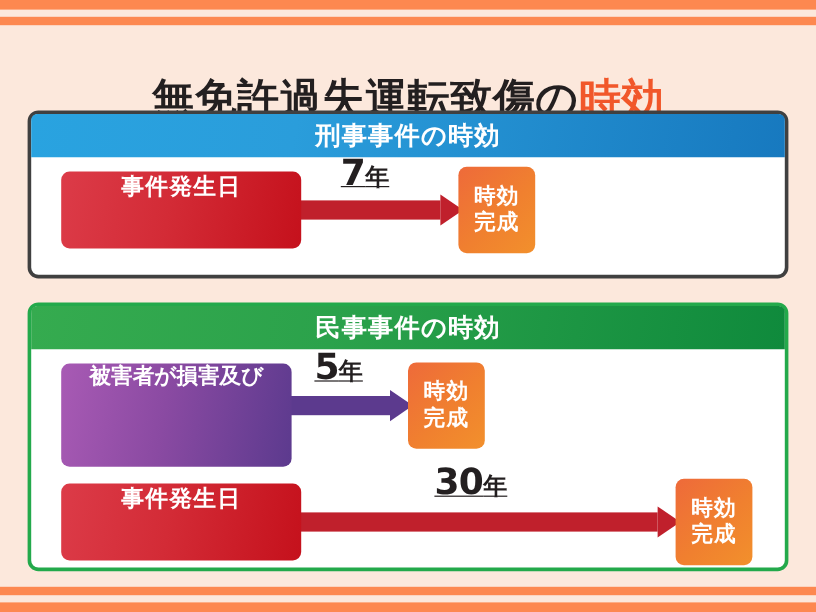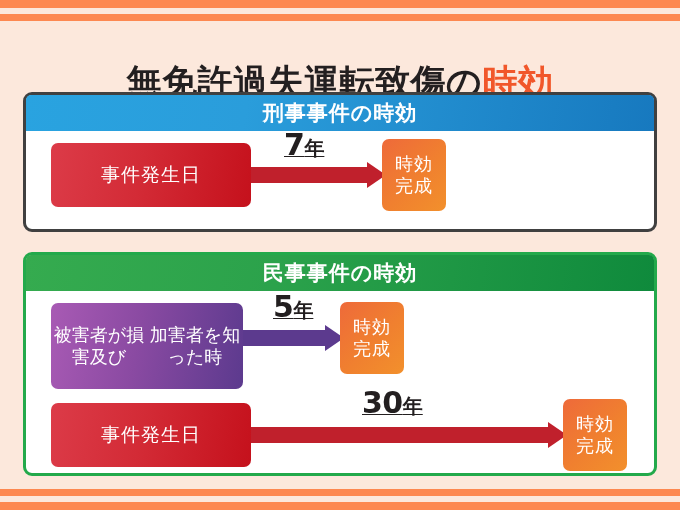--- a/index.html
+++ b/index.html
@@ -77,23 +77,22 @@
   }
   .card-body { position: relative; }
 
   
   .row { position: absolute; left: 0; width: 628px; height: 0; }
 
   .node {
     position: absolute;
     box-sizing: border-box;
     color: #ffffff;
-    font-weight: normal;
+    font-weight: bold;
     display: flex;
-    align-items: center;
     justify-content: center;
     text-align: center;
     z-index: 3;
   }
   .node-red {
     background: linear-gradient(100deg, #dc3b48 0%, #d32b36 45%, #c5111c 100%);
     border-radius: 7px;
     font-size: 19px;
     letter-spacing: 1px;
   }
@@ -179,29 +178,28 @@
   </div>
 </div>
 
 <div class="card card-civil">
   <div class="card-header header-civil">民事事件の時効</div>
   <div class="card-body">
 
     <div class="row">
       <div class="node node-purple" style="left:25px; top:12px; width:192px; height:86px; flex-direction:row;">
         <span>被害者が損害及び</span>
-        <span>加害者を知った時</span>
       </div>
 
       <div class="arrow arrow-purple" style="left:208px; top:39px; width:110px; height:16px;">
         <div class="shaft" style="width:91px;"></div>
         <div class="head"></div>
       </div>
 
-      <div class="duration" style="left:247px; top:-2px;">
+      <div class="duration" style="left:236px; top:-2px;">
         <span class="num">5</span><span class="unit">年</span>
       </div>
 
       <div class="node node-orange" style="left:314px; top:11px; width:64px; height:72px; flex-direction:column;">
         <span>時効</span>
         <span>完成</span>
       </div>
     </div>
 
     <div class="row" style="top:100px;">

